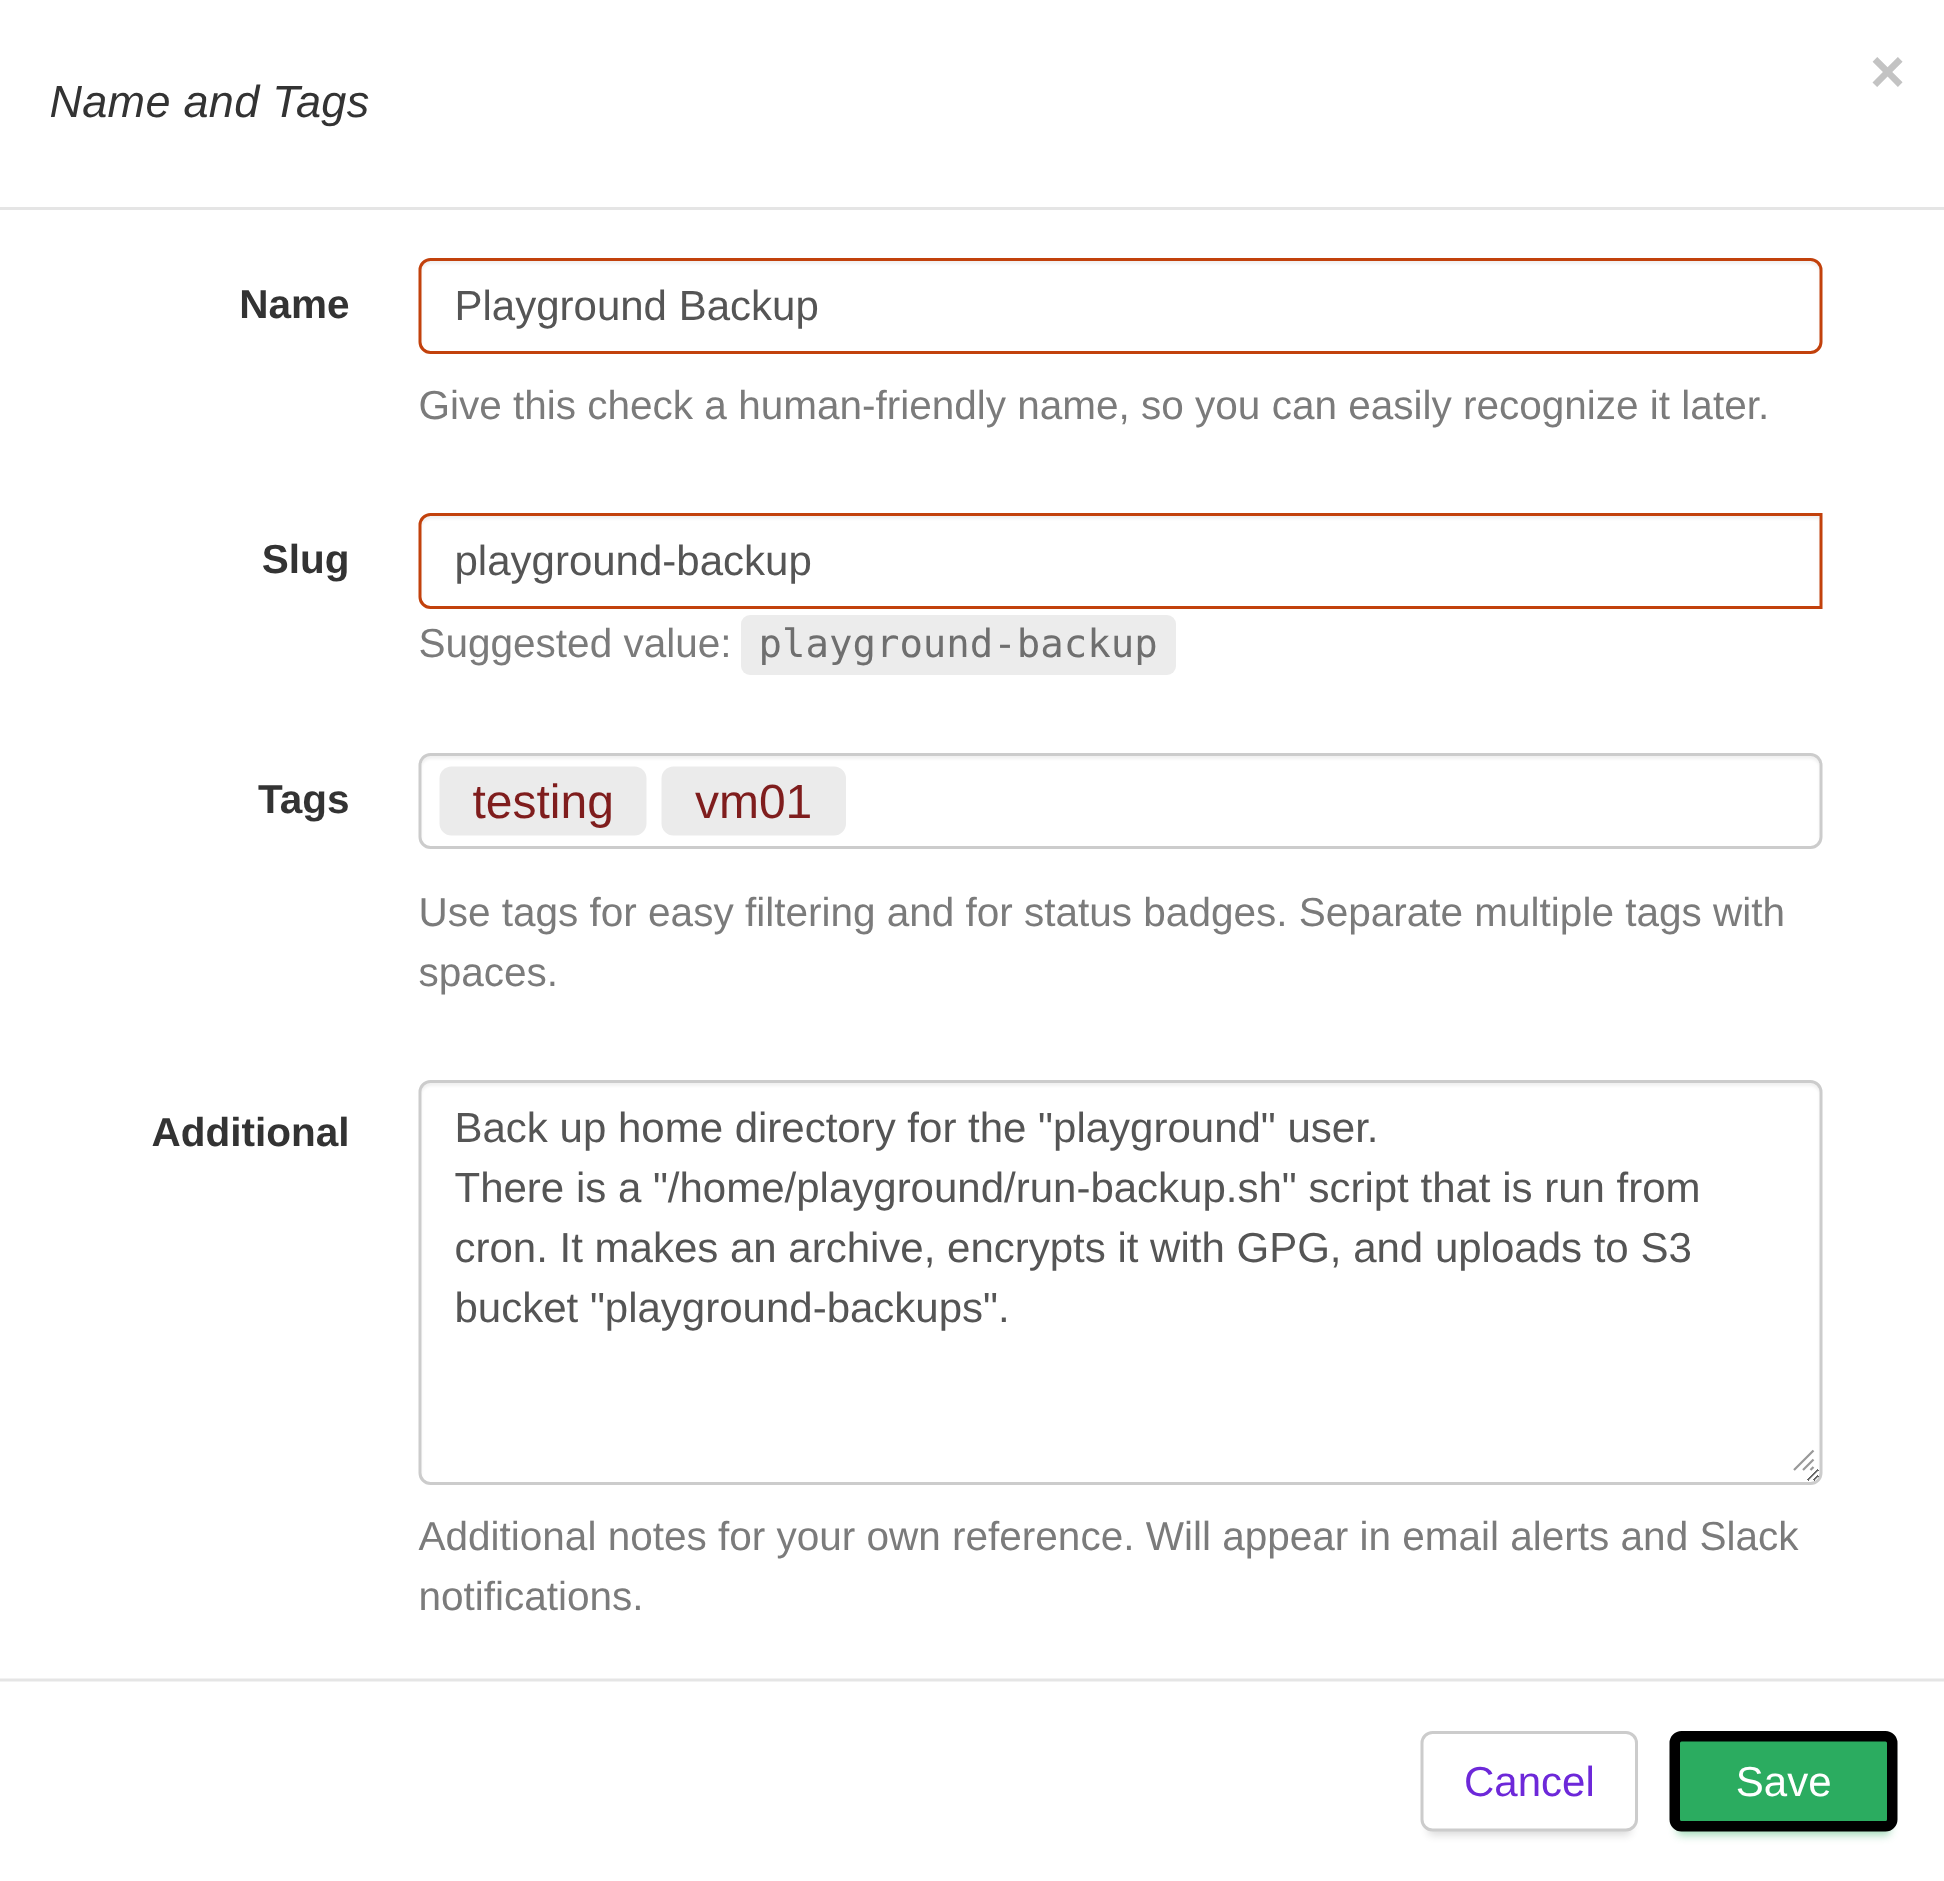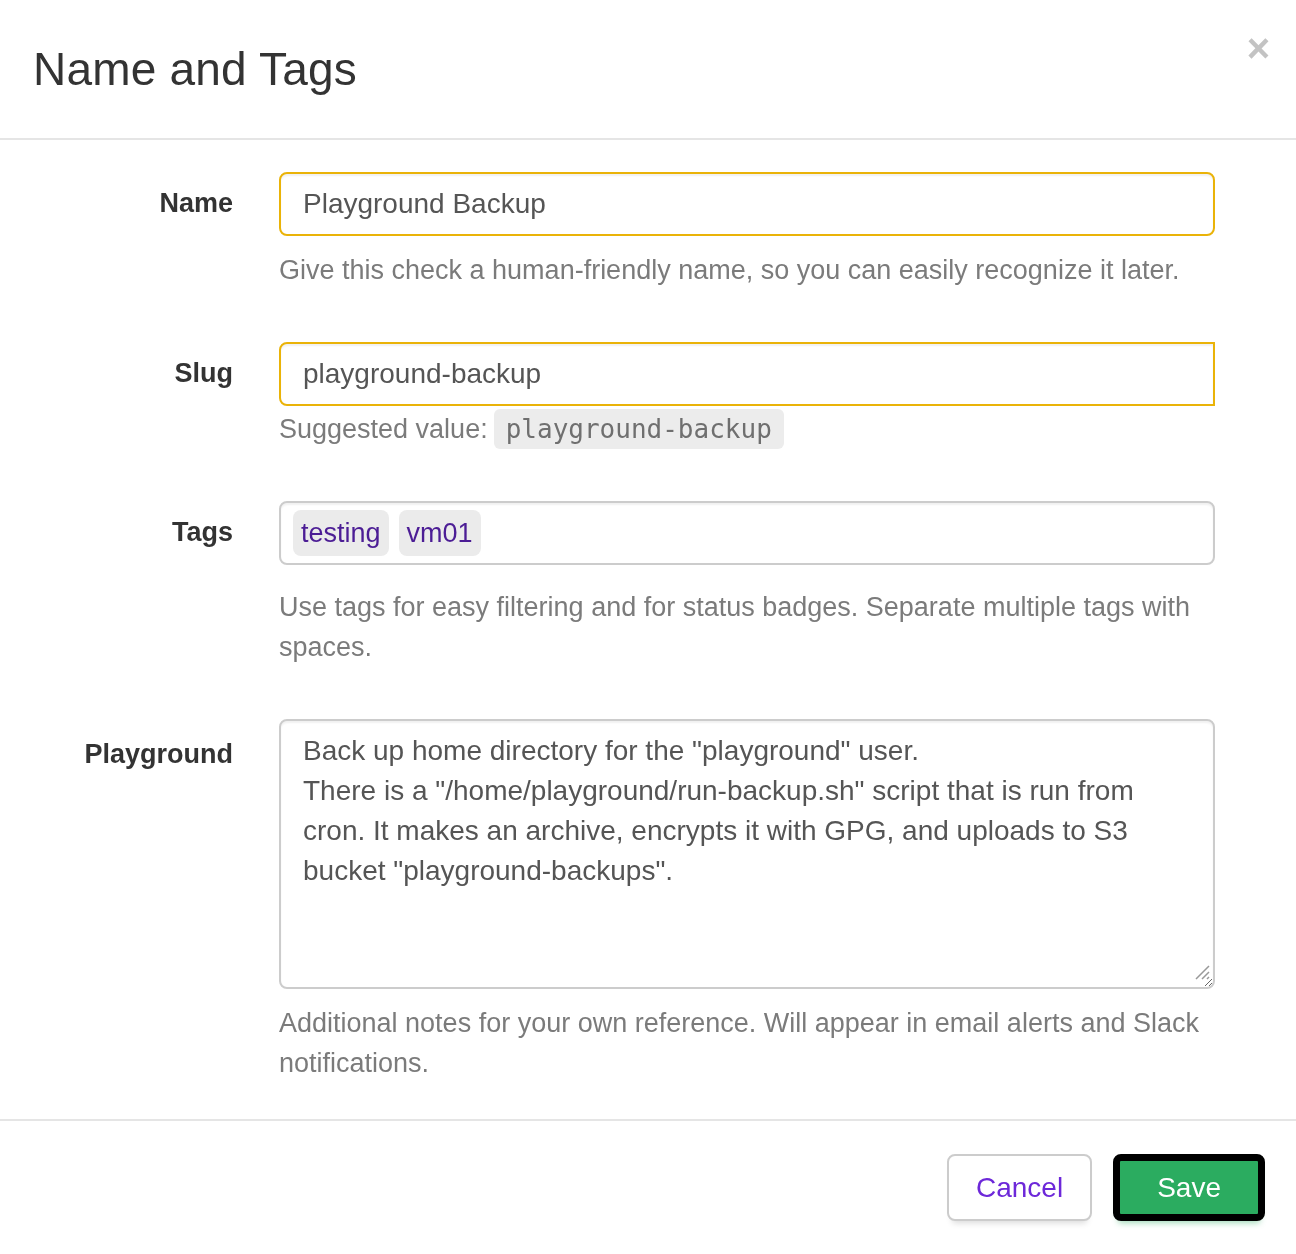--- a/index.html
+++ b/index.html
@@ -23,24 +23,25 @@
   .modal-header {
     position: relative;
     flex: 0 0 140px;
     border-bottom: 2px solid #e5e5e5;
     display: flex;
     align-items: center;
     padding: 0 33px;
   }
   .modal-title {
     margin: 0;
-    font-size: 46px;
+    font-size: 30px;
     font-weight: 400;
     color: #333333;
     letter-spacing: 0.2px;
+    font-style: italic;
   }
   .close-btn {
     position: absolute;
     top: 28px;
     right: 26px;
     border: none;
     background: transparent;
     padding: 0;
     font-family: "Liberation Sans", sans-serif;
     font-size: 40px;
@@ -64,21 +65,21 @@
     text-align: right;
     font-size: 27px;
     font-weight: 700;
     color: #333333;
   }
   .label-col.top-align { padding-top: 20px; }
   .control-col { flex: 1 1 auto; min-width: 0; }
   .form-control {
     width: 100%;
     height: 64px;
-    border: 2px solid #eab308;
+    border: 2px solid #c2410c;
     border-radius: 8px;
     padding: 0 22px;
     font-family: "Liberation Sans", sans-serif;
     font-size: 28px;
     color: #555555;
     background: #ffffff;
     box-shadow: inset 0 2px 2px rgba(0,0,0,0.06);
     outline: none;
   }
   .help {
@@ -128,24 +129,24 @@
     background: #ffffff;
     display: flex;
     align-items: center;
     gap: 10px;
     padding: 8px 12px;
     box-shadow: inset 0 2px 2px rgba(0,0,0,0.06);
     cursor: text;
   }
   .tag-chip {
     background: #ebebeb;
-    color: #4c1d95;
-    font-size: 27px;
+    color: #7f1d1d;
+    font-size: 32px;
     line-height: 34px;
-    padding: 6px 8px;
+    padding: 6px 22px;
     border-radius: 8px;
     white-space: nowrap;
   }
   .tags-help { margin-top: 22px; }
   
   .textarea-wrap { position: relative; }
   .description-area {
     display: block;
     width: 100%;
     height: 270px;
@@ -237,21 +238,21 @@
       <div class="control-col">
         <div class="tags-box">
           <span class="tag-chip">testing</span>
           <span class="tag-chip">vm01</span>
         </div>
         <p class="help tags-help">Use tags for easy filtering and for status badges. Separate multiple tags with spaces.</p>
       </div>
     </div>
 
     <div class="form-group">
-      <label class="label-col top-align">Playground</label>
+      <label class="label-col top-align">Additional</label>
       <div class="control-col">
         <div class="textarea-wrap">
           <textarea class="description-area" style="">Back up home directory for the "playground" user.
 There is a "/home/playground/run-backup.sh" script that is run from cron. It makes an archive, encrypts it with GPG, and uploads to S3 bucket "playground-backups".</textarea>
           <svg class="resize-grip" width="16" height="16" viewBox="0 0 16 16">
             <path d="M15 2 L2 15 M15 8 L8 15 M15 13 L13 15" stroke="#999999" stroke-width="1.5" fill="none"></path>
           </svg>
         </div>
         <p class="help">Additional notes for your own reference. Will appear in email alerts and Slack notifications.</p>
       </div>

